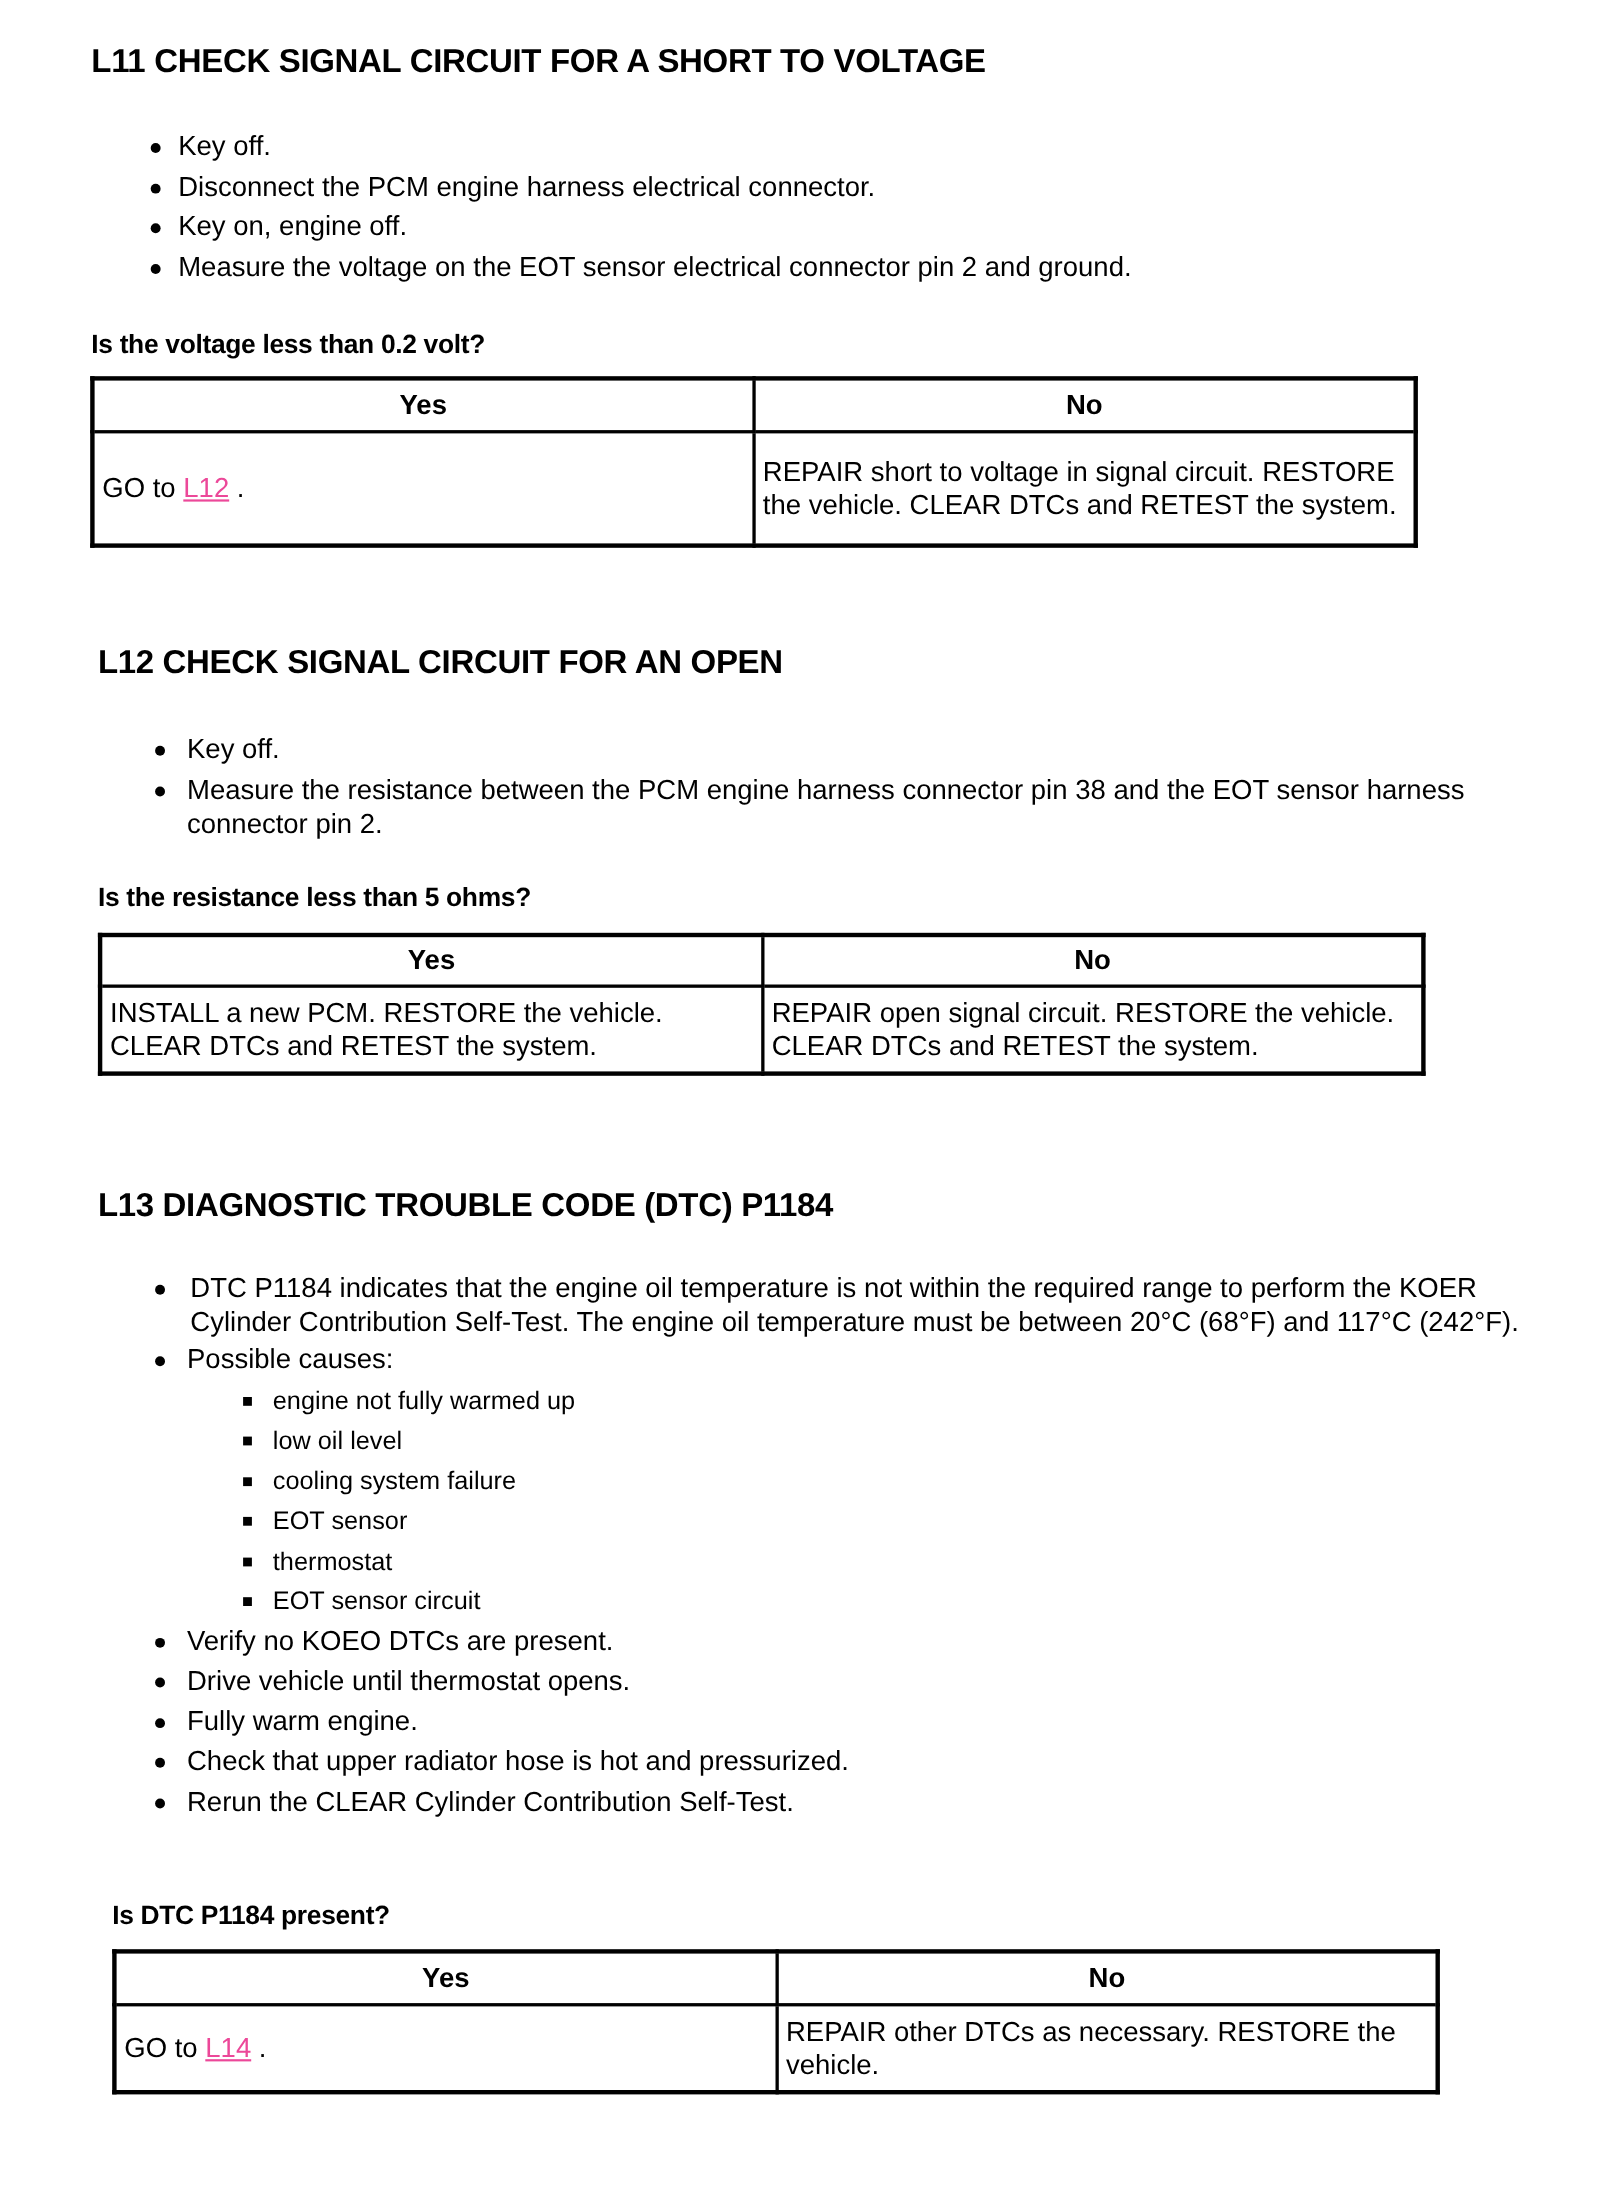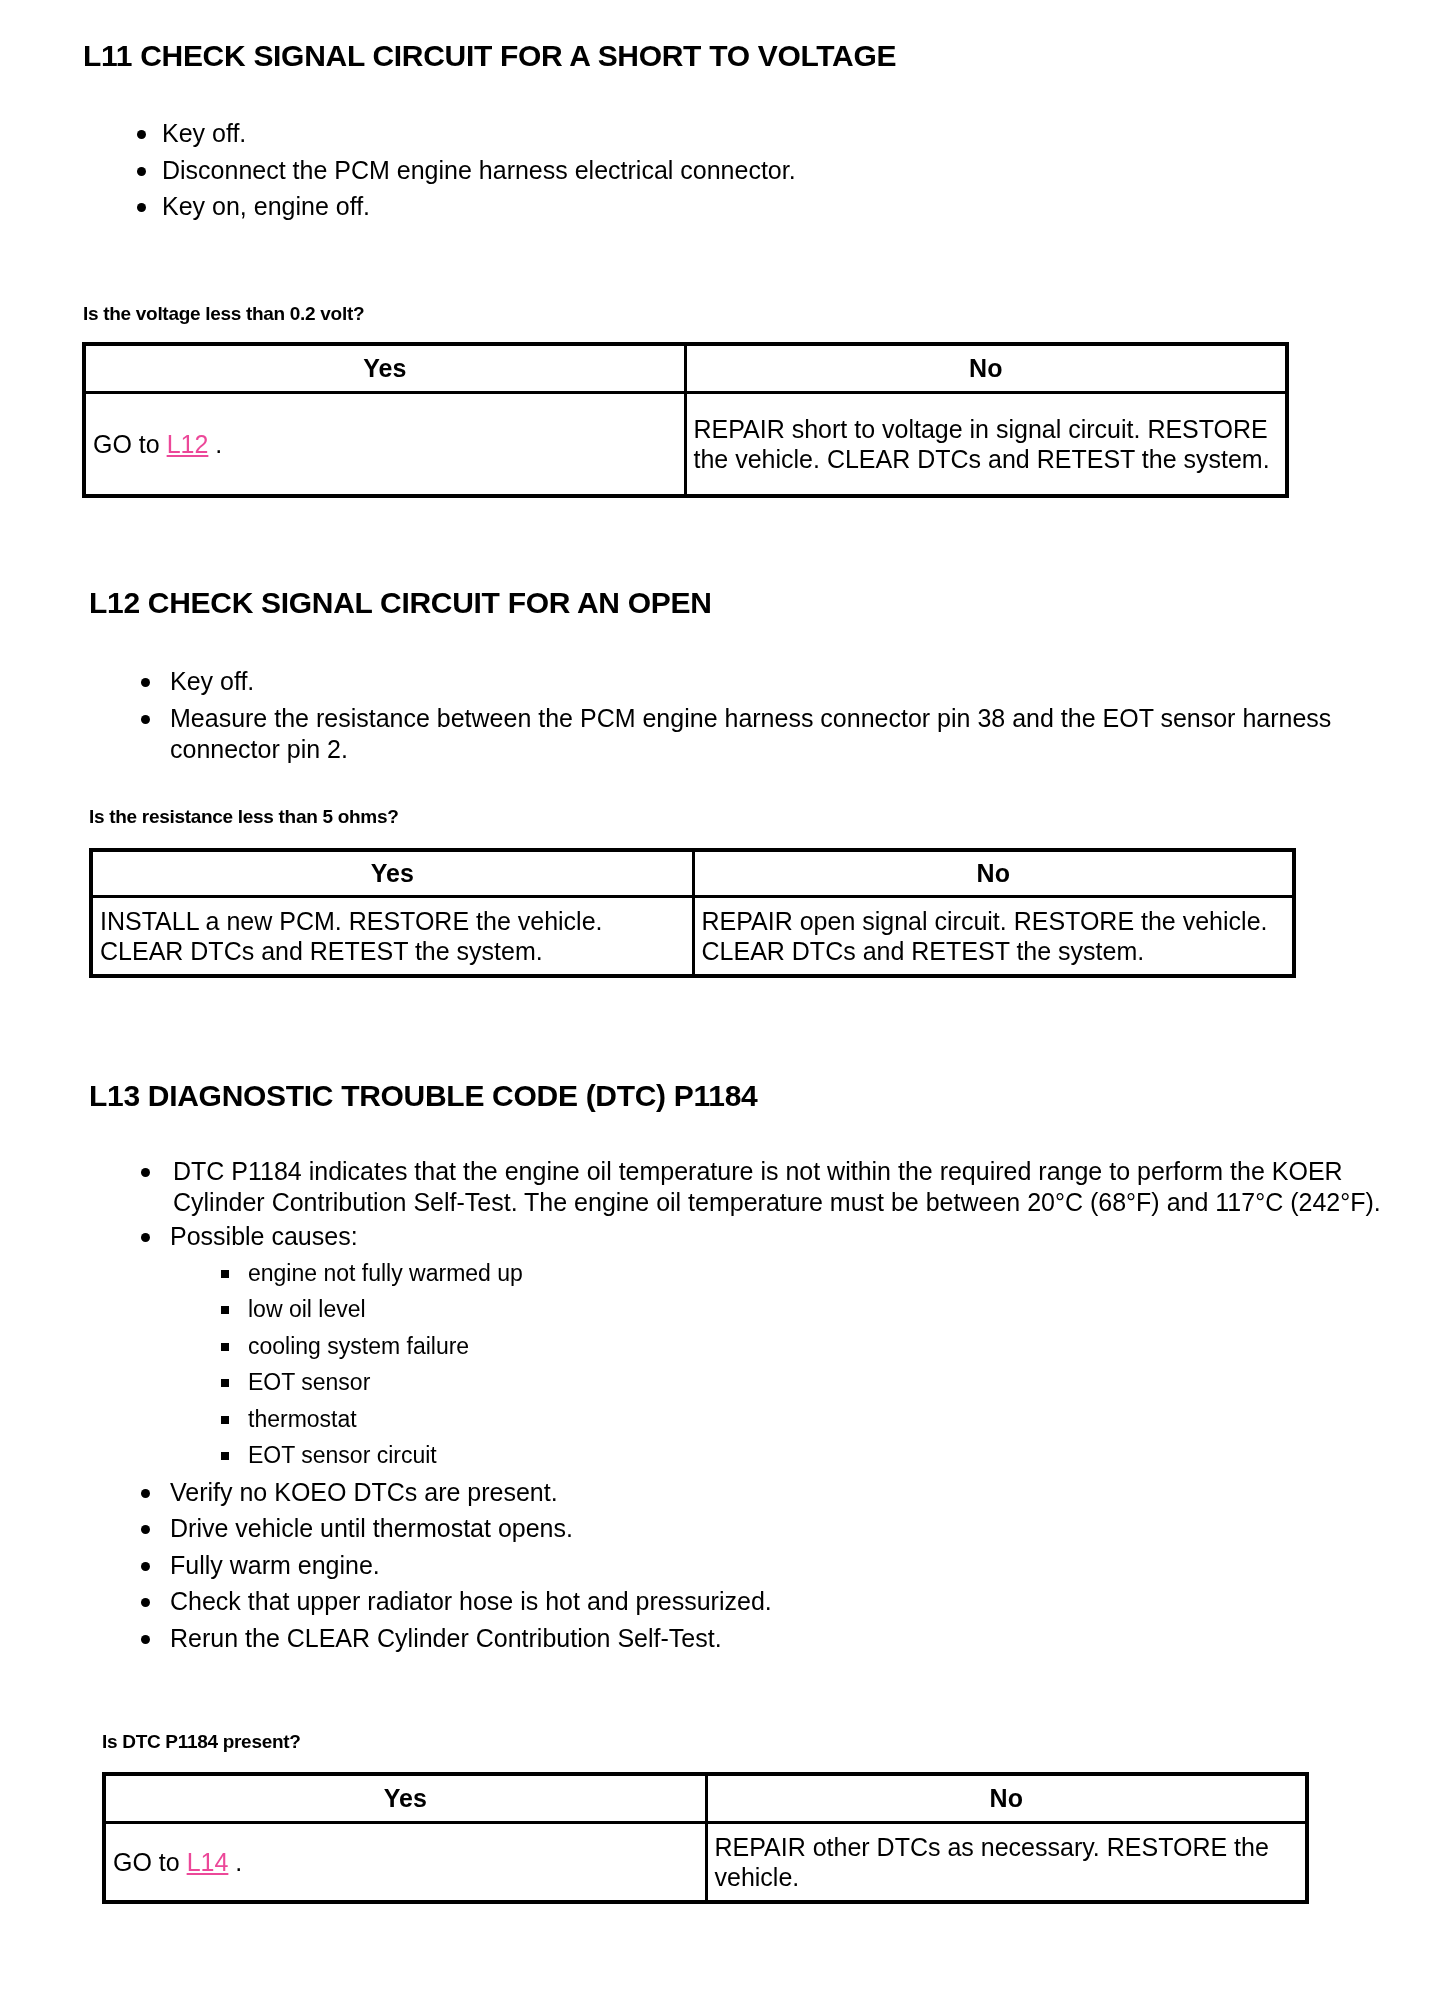--- a/index.html
+++ b/index.html
@@ -1,20 +1,20 @@
 <!DOCTYPE html>
 <html><head>
 <meta charset="utf-8">
 <style>
   html, body { margin: 0; padding: 0; background: #ffffff; }
   body { width: 1456px; height: 2000px; position: relative; overflow: hidden;
          font-family: "Liberation Sans", sans-serif; color: #000; }
   h2.step { position: absolute; margin: 0; font-size: 30px; font-weight: bold;
             letter-spacing: -0.3px; line-height: 36px; white-space: nowrap; }
-  .q { position: absolute; margin: 0; font-size: 19px; font-weight: bold;
+  .q { position: absolute; margin: 0; font-size: 24px; font-weight: bold;
        line-height: 30px; white-space: nowrap; letter-spacing: -0.3px; }
   ul.bl { position: absolute; margin: 0; padding: 0; list-style: none; }
   ul.bl > li { position: relative; font-size: 25px; line-height: 36.5px; }
   ul.bl > li .dot { position: absolute; width: 9px; height: 9px; border-radius: 50%;
                     background: #000; top: 15px; }
   ul.bl > li.wrap { line-height: 31px; }
   ul.bl > li.wrap .dot { top: 12px; }
   ul.sub { margin: 0; padding: 0; list-style: none; }
   ul.sub > li { position: relative; font-size: 23px; line-height: 36.5px; }
   ul.sub > li .sq { position: absolute; width: 8px; height: 8px; background: #000; top: 15px; }
@@ -25,20 +25,21 @@
   .lnk { text-decoration: underline; color: #ec4899; cursor: pointer; }
 </style>
 </head>
 <body>
 
 <h2 class="step" style="left:83px; top:38px;text-align:right;">L11 CHECK SIGNAL CIRCUIT FOR A SHORT TO VOLTAGE</h2>
 <ul class="bl" style="left:137px; top:115px; width:1200px;">
   <li><span class="dot"></span><span style="margin-left:25px;">Key off.</span></li>
   <li><span class="dot"></span><span style="margin-left:25px;">Disconnect the PCM engine harness electrical connector.</span></li>
   <li><span class="dot"></span><span style="margin-left:25px;">Key on, engine off.</span></li>
+  <li><span class="dot"></span><span style="margin-left:25px;">Measure the voltage on the EOT sensor electrical connector pin 2 and ground.</span></li>
 </ul>
 <p class="q" style="left:83px; top:299px;">Is the voltage less than 0.2 volt?</p>
 <table class="yn" style="left:82px; top:342px; width:1203px;">
   <colgroup>
       <col style="width:601px">
       <col style="width:602px">
     </colgroup>
   <tbody>
       <tr style="height:48px;">
     <th>Yes</th>

